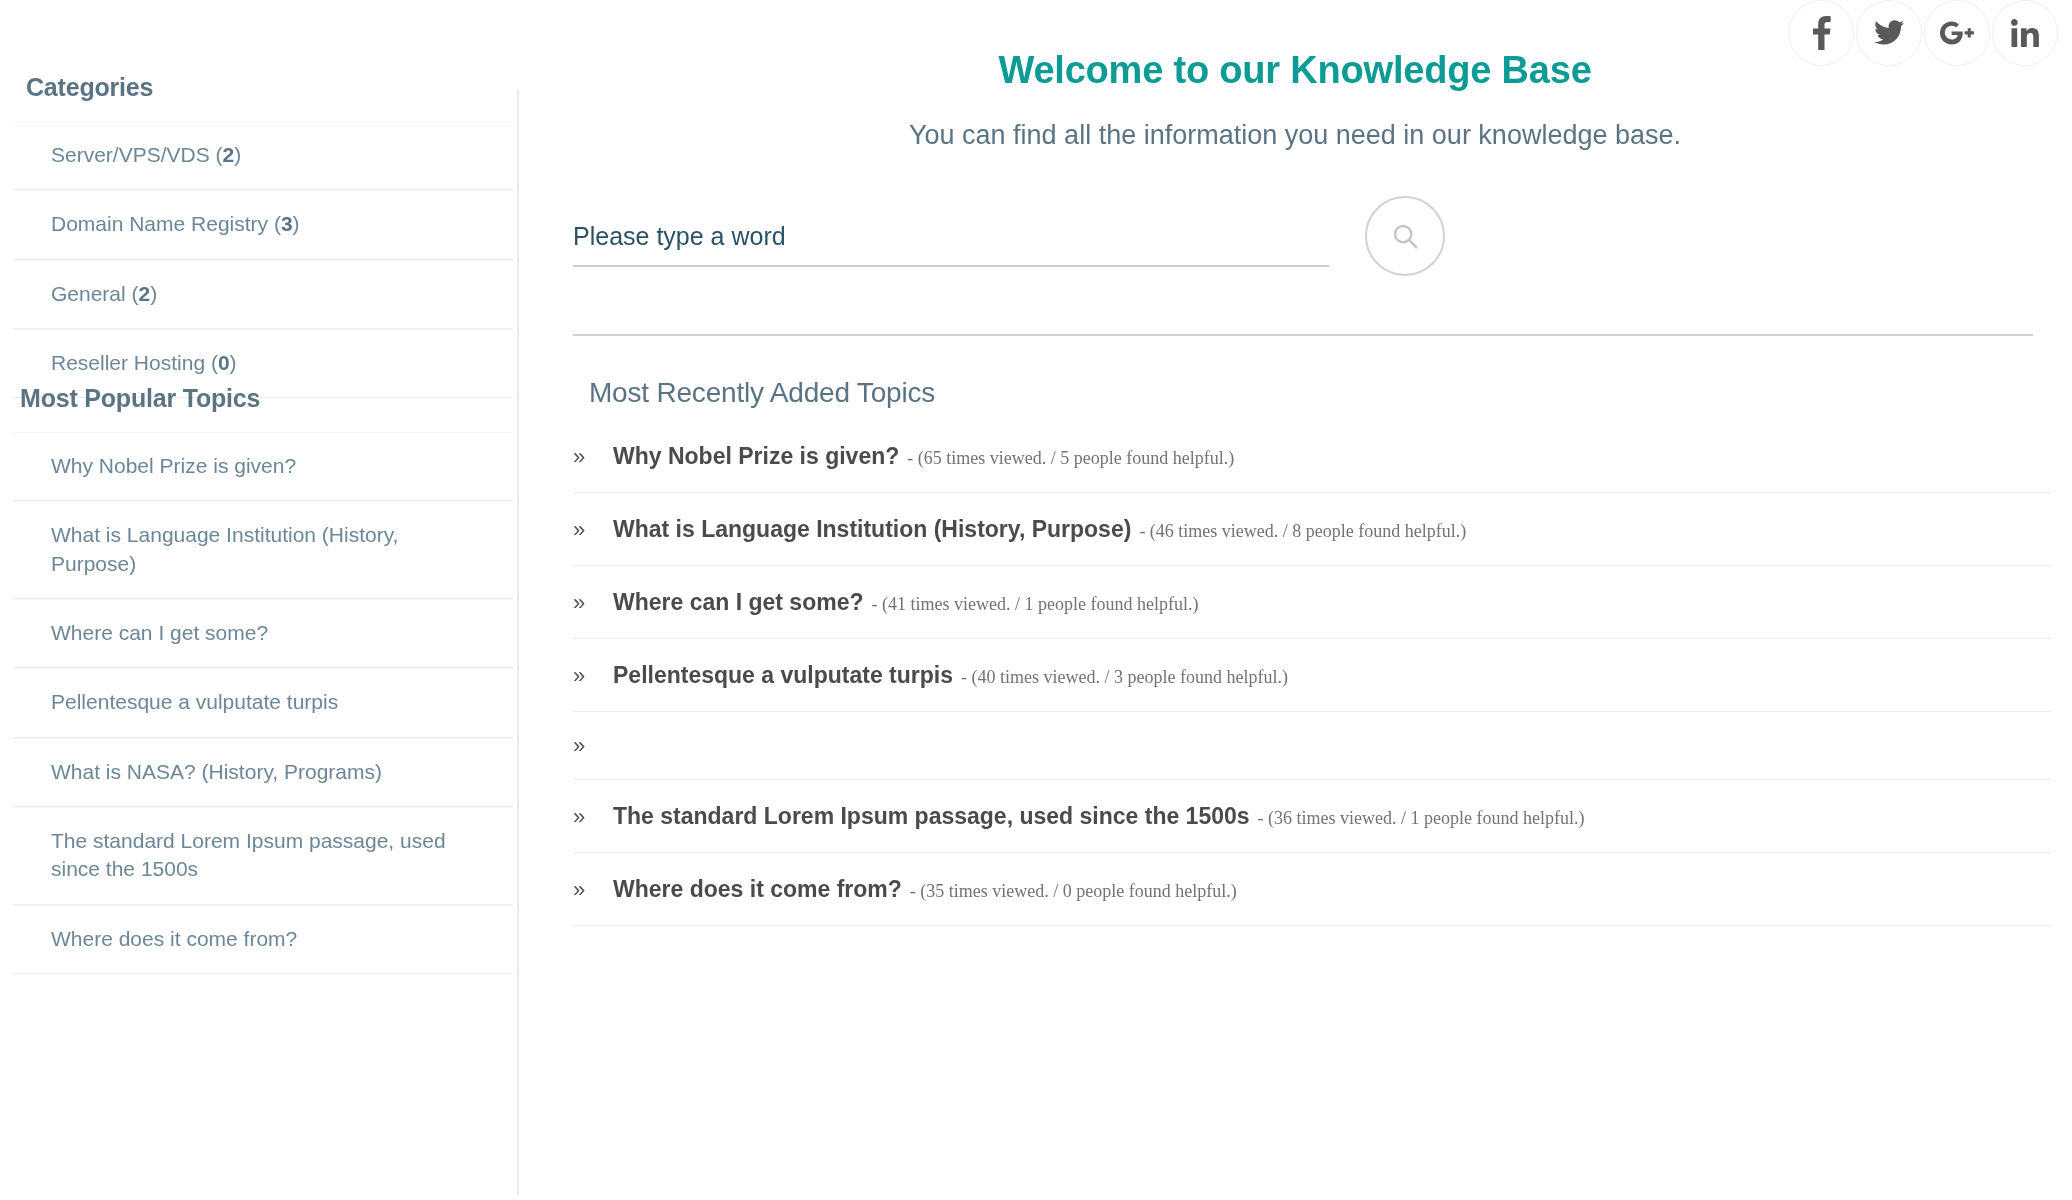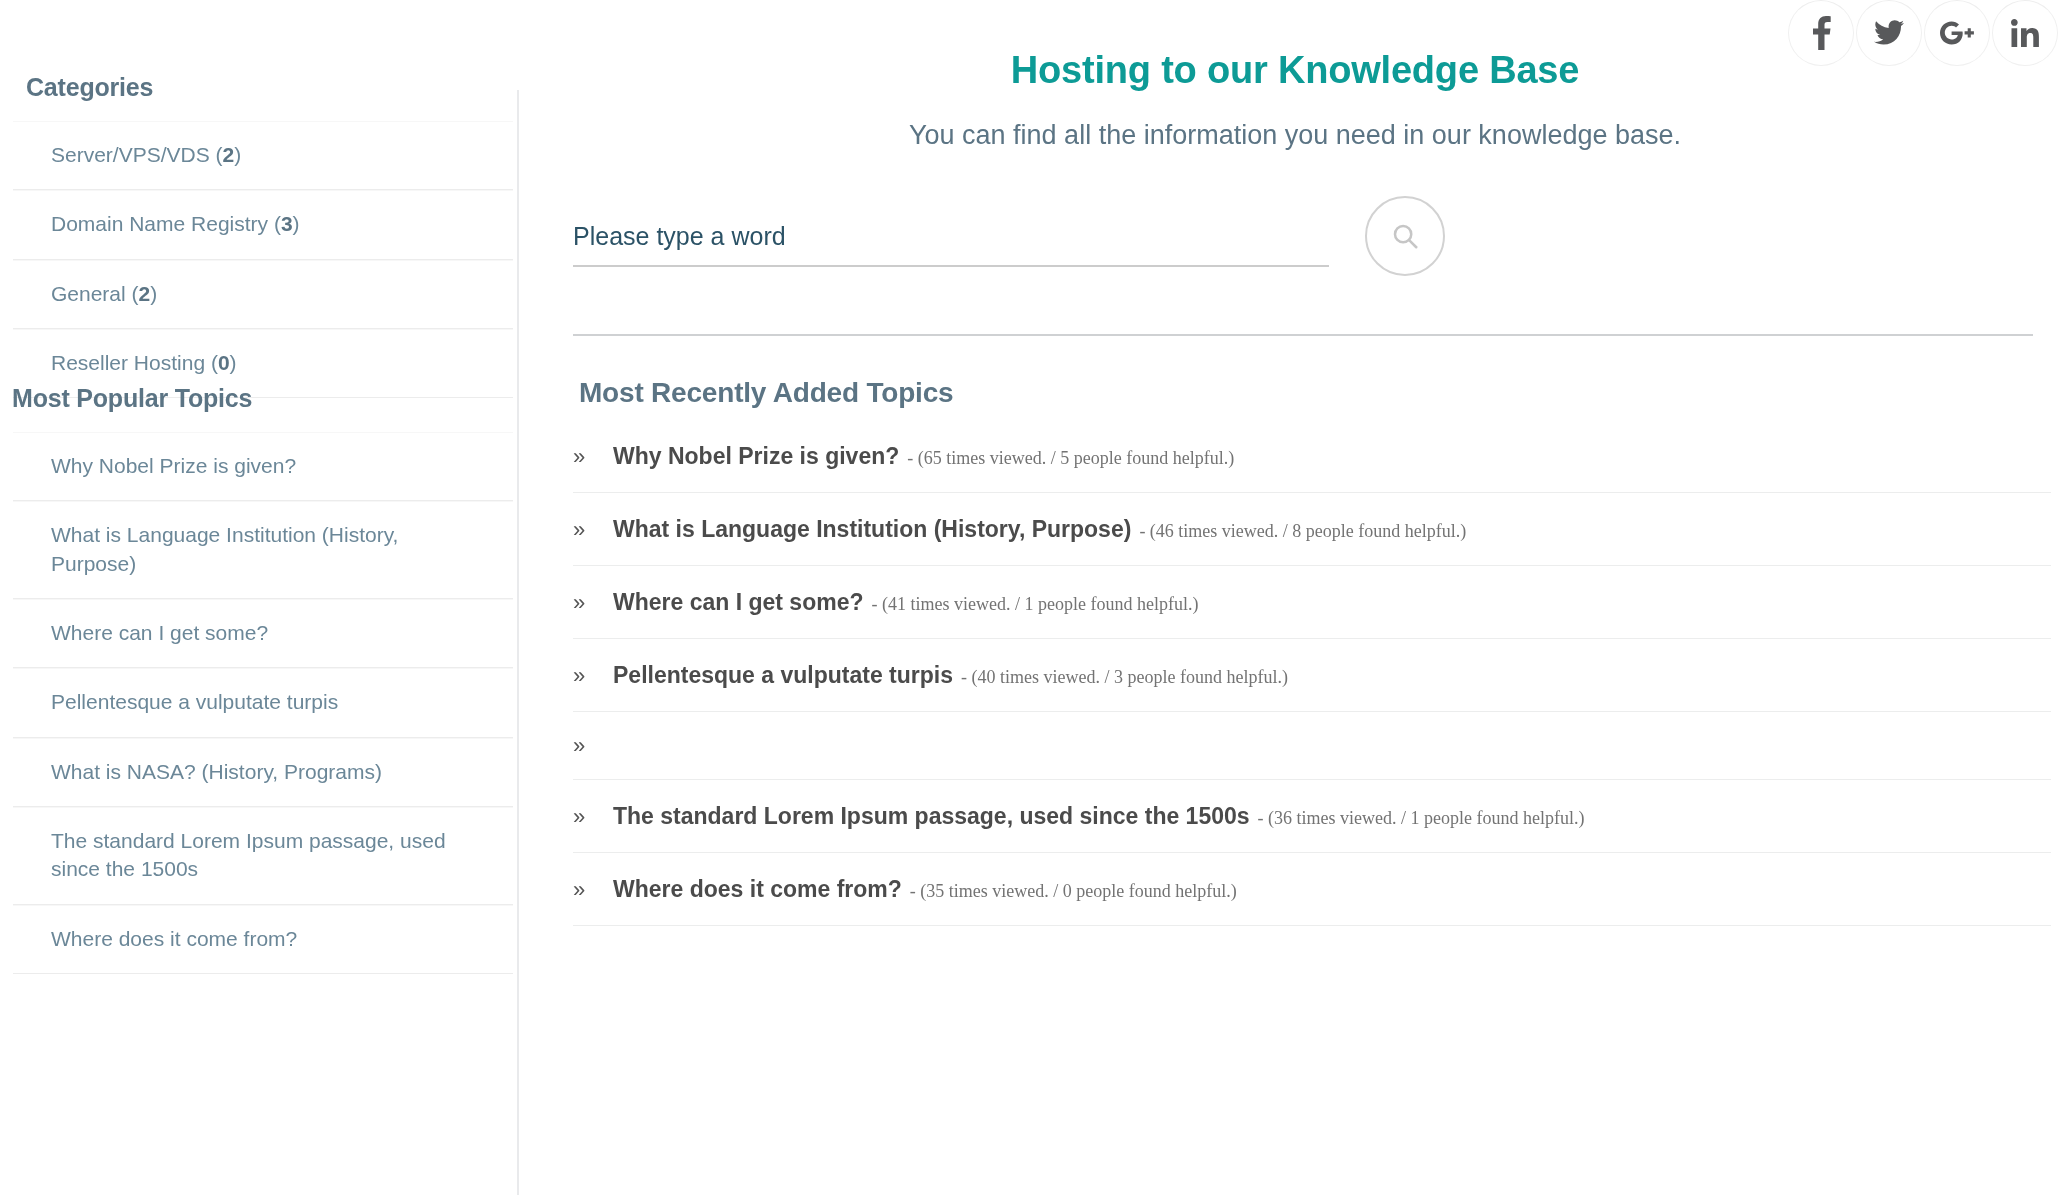--- a/index.html
+++ b/index.html
@@ -76,21 +76,21 @@
     font-size: 21px;
     line-height: 1.35;
     text-decoration: none;
     padding: 20px 40px 20px 38px;
     cursor: pointer;
   }
   .sb-list li a b { color: #5b7484; font-weight: bold; }
 
   #categories-title { position: absolute; left: 26px; top: 73px; }
   #categories-list { position: absolute; left: 13px; top: 121px; width: 500px; }
-  #popular-title   { position: absolute; left: 12px; top: 384px; text-align: center; }
+  #popular-title   { position: absolute; left: 20px; top: 384px; text-align: center; }
   #popular-list    { position: absolute; left: 13px; top: 432px; width: 500px; }
 
   
   .main {
     position: absolute;
     left: 518px;
     top: 0;
     width: 1554px;
     height: 1200px;
   }
@@ -163,24 +163,24 @@
     position: absolute;
     left: 55px;
     top: 334px;
     width: 1460px;
     height: 2px;
     background: #cfd1d3;
   }
 
   .section-title {
     position: absolute;
-    left: 61px;
+    left: 71px;
     top: 377px;
     font-size: 28px;
-    font-weight: bold;
+    font-weight: normal;
     color: #5b7484;
     letter-spacing: -0.2px;
   }
 
   .topics {
     position: absolute;
     left: 55px;
     top: 420px;
     width: 1478px;
     list-style: none;
@@ -287,21 +287,21 @@
           <a>Where does it come from?</a>
         </li>
     </ul>
 
     <div class="sidebar-divider"></div>
   </aside>
 
   <main class="main">
 
     <div class="hero">
-      <h1 class="hero-title">Hosting to our Knowledge Base</h1>
+      <h1 class="hero-title">Welcome to our Knowledge Base</h1>
       <p class="hero-sub">You can find all the information you need in our knowledge base.</p>
     </div>
 
     <div class="search-row">
       <div class="search-field">
         <input class="search-input" type="text" placeholder="Please type a word" style="">
       </div>
       <button class="search-btn">
         <svg width="30" height="30" viewBox="0 0 24 24" fill="none" stroke="#c6c6c6" stroke-width="2" stroke-linecap="round" aria-hidden="true">
           <circle cx="10.5" cy="10.5" r="6.5"></circle>

